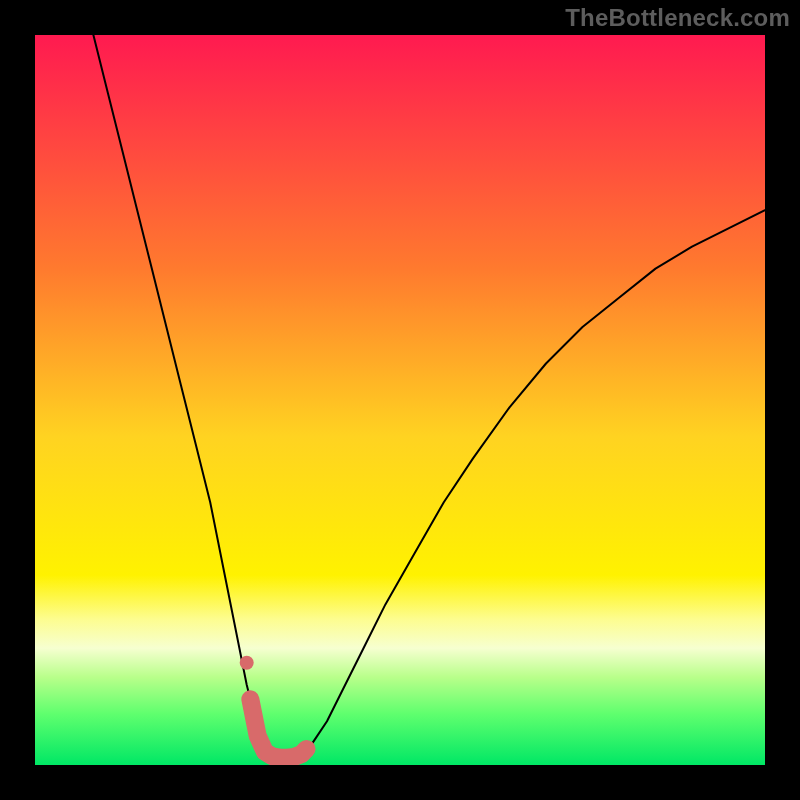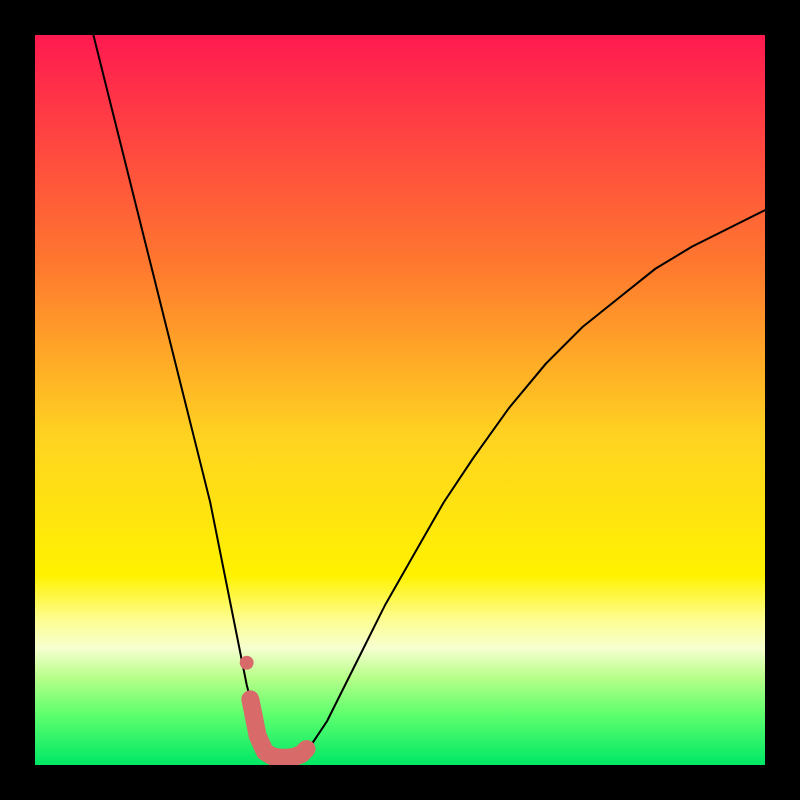--- a/index.html
+++ b/index.html
@@ -42,20 +42,21 @@
     font-weight: 600;
     color: #5d5d5d;
     letter-spacing: 0.2px;
     user-select: none;
   }
 </style>
 </head>
 <body>
 
 <div class="outer">
+  <div class="attribution">TheBottleneck.com</div>
 
   <div class="plot-area">
     <svg viewBox="0 0 730 730" preserveAspectRatio="none">
       <defs>
         <linearGradient id="bg-grad" x1="0" y1="0" x2="0" y2="1">
             <stop offset="0%" stop-color="#ff1a50"></stop>
             <stop offset="32%" stop-color="#ff7a2e"></stop>
             <stop offset="55.00000000000001%" stop-color="#ffd321"></stop>
             <stop offset="74%" stop-color="#fff200"></stop>
             <stop offset="80%" stop-color="#fdfd8f"></stop>

